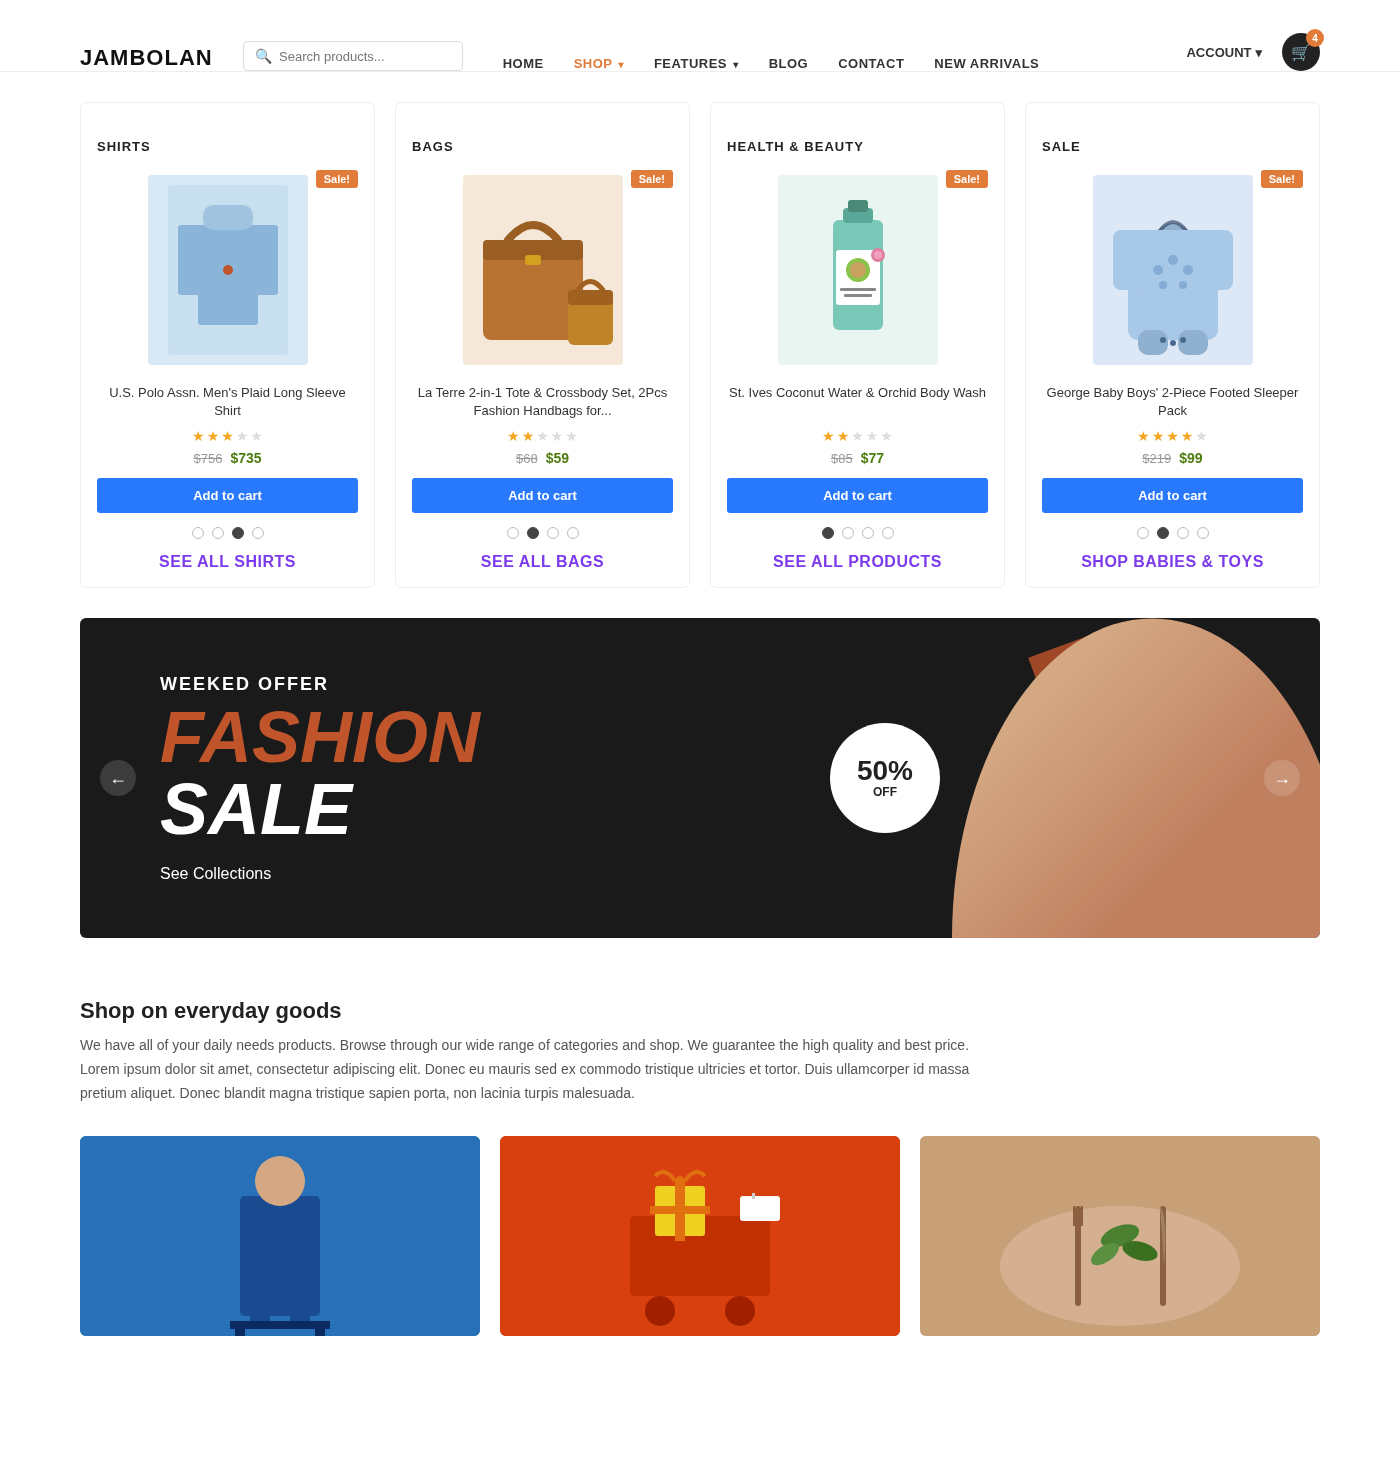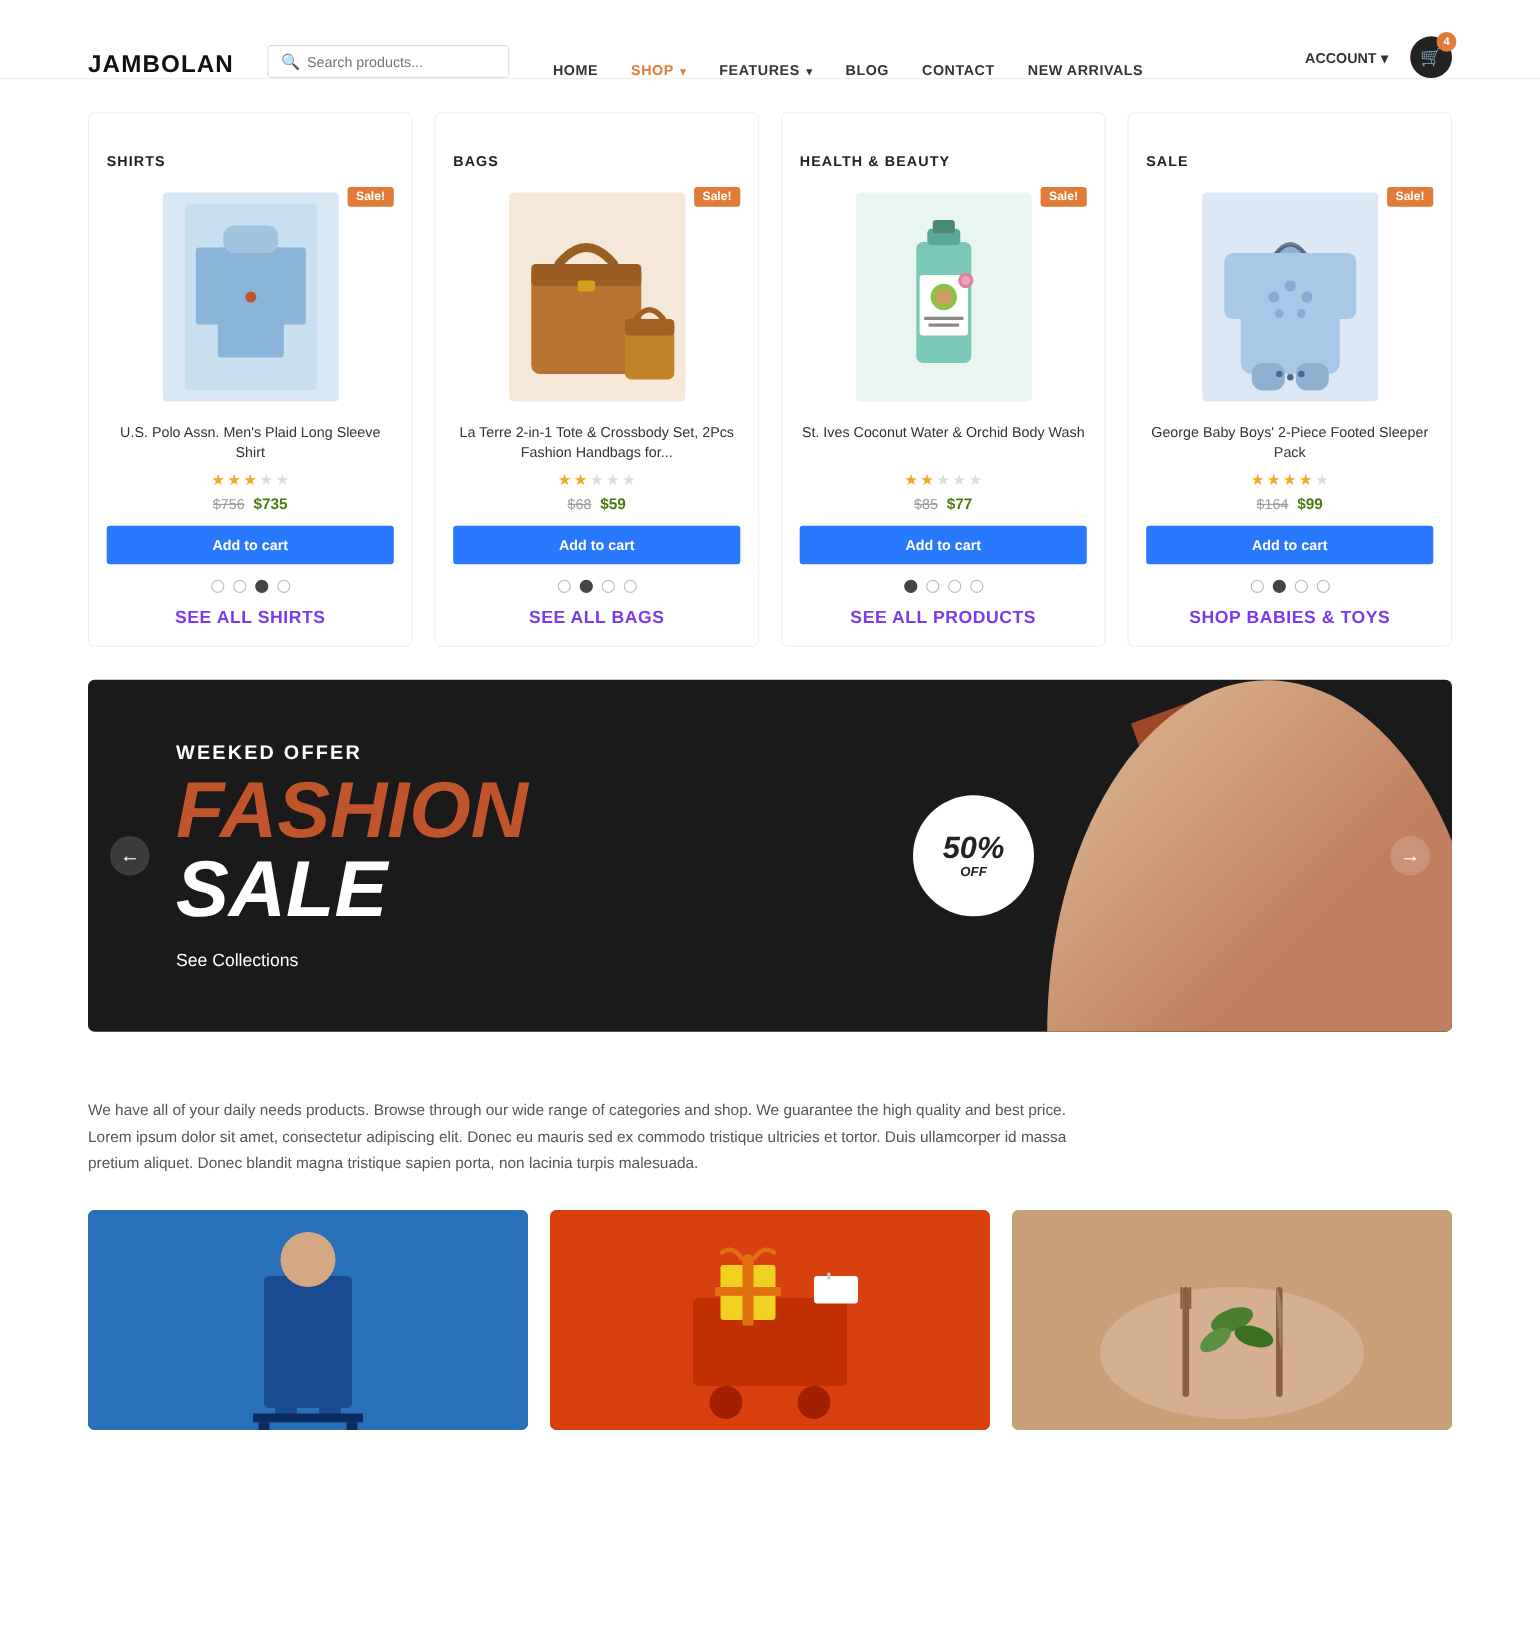--- a/index.html
+++ b/index.html
@@ -298,21 +298,20 @@
       transform: translateY(-50%);
       width: 110px;
       height: 110px;
       border-radius: 50%;
       background: #fff;
       display: flex;
       flex-direction: column;
       align-items: center;
       justify-content: center;
       z-index: 3;
-      font-style: italic;
     }
     .discount-pct {
       font-size: 28px;
       font-weight: 900;
       color: #222;
       line-height: 1;
     }
     .discount-off {
       font-size: 12px;
       font-weight: 700;
@@ -586,21 +585,21 @@
       </div>
       <div class="product-name">George Baby Boys' 2-Piece Footed Sleeper Pack</div>
       <div class="stars">
         <span class="star">★</span>
         <span class="star">★</span>
         <span class="star">★</span>
         <span class="star">★</span>
         <span class="star-empty">★</span>
       </div>
       <div class="prices">
-        <span class="price-original">$164</span>
+        <span class="price-original">$219</span>
         <span class="price-sale">$99</span>
       </div>
       <button class="add-to-cart-btn">Add to cart</button>
       <div class="dots">
         <div class="dot"></div>
         <div class="dot active"></div>
         <div class="dot"></div>
         <div class="dot"></div>
       </div>
       <a class="see-all-link">SHOP BABIES &amp; TOYS</a>
@@ -624,20 +623,21 @@
 
   <div class="banner-shape-1"></div>
   <div class="banner-shape-2"></div>
   <div class="banner-white-line"></div>
 
   <div class="model-figure"></div>
   <button class="banner-nav banner-nav-right">→</button>
 </section>
 
 <section class="shop-section">
+  <h2 class="shop-title">Shop on everyday goods</h2>
   <p class="shop-desc">We have all of your daily needs products. Browse through our wide range of categories and shop. We guarantee the high quality and best price. Lorem ipsum dolor sit amet, consectetur adipiscing elit. Donec eu mauris sed ex commodo tristique ultricies et tortor. Duis ullamcorper id massa pretium aliquet. Donec blandit magna tristique sapien porta, non lacinia turpis malesuada.</p>
   <div class="shop-images-grid">
     <div class="shop-image-placeholder shop-img-1">
       <svg width="100%" height="200" viewBox="0 0 400 200">
         <rect width="400" height="200" fill="#2870b8"></rect>
 
         <rect x="160" y="60" width="80" height="120" fill="#1a4a90" rx="5"></rect>
         <circle cx="200" cy="45" r="25" fill="#d4a882"></circle>
 
         <rect x="170" y="140" width="20" height="50" fill="#1a4a90" rx="3"></rect>

